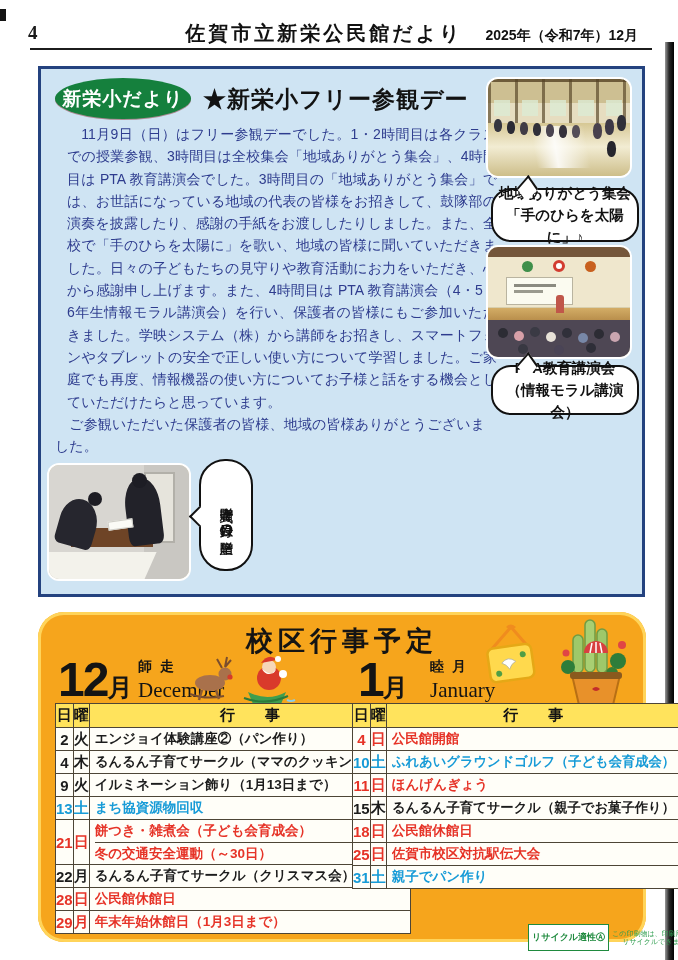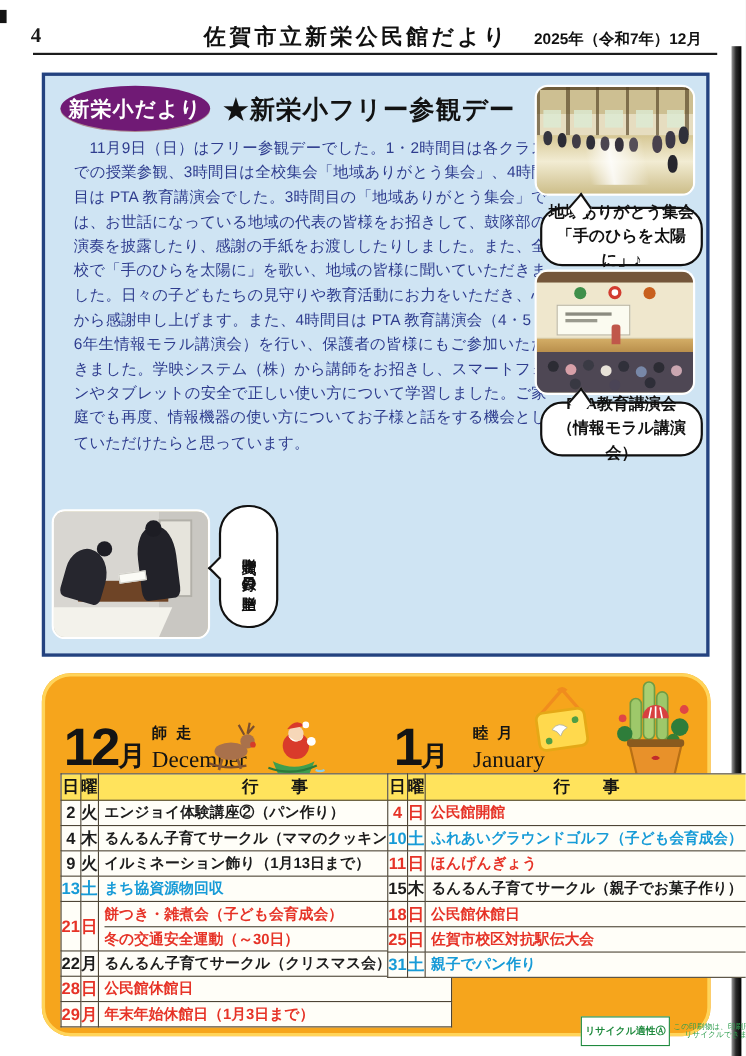--- a/index.html
+++ b/index.html
@@ -14,21 +14,21 @@
   
   .hdr-pagenum { position:absolute; left:28px; top:22px; font-family:"Liberation Serif",serif; font-size:19px; font-weight:700; color:#1a1a1a; }
   .hdr-title { position:absolute; left:0; right:30px; top:20px; text-align:center;
     font-family:"Liberation Serif",serif; font-size:20px; font-weight:700; letter-spacing:3px; color:#111; }
   .hdr-date { position:absolute; right:40px; top:27px; font-family:Liberation Sans, sans-serif; font-size:14px; font-weight:700; color:#111; }
   .hdr-rule { position:absolute; left:30px; top:48px; width:622px; height:2px; background:#1c1c1c; }
 
   
   .blue-box { position:absolute; left:38px; top:66px; width:607px; height:531px;
     border:3px solid #24427f; background:#cfe4f3; }
-  .badge { position:absolute; left:14px; top:9px; width:136px; height:41px; background:#701a75;
+  .badge { position:absolute; left:14px; top:9px; width:136px; height:41px; background:#15803d;
     border-radius:50%; display:flex; align-items:center; justify-content:center;
     color:#fff; font-size:19px; font-weight:800; letter-spacing:1px; box-shadow:0 1px 0 rgba(120,0,0,.4); }
   .h1 { position:absolute; left:162px; top:15px; font-size:23px; font-weight:800; color:#121212; letter-spacing:1px; }
   .body-text { position:absolute; color:#2e3c8e; font-size:14px; line-height:22.3px; text-align:justify; font-weight:500; }
   .txt1 { left:26px; top:54px; width:430px; }
   .txt1b { left:14px; top:344px; width:430px; }
   .txt2 { left:218px; top:392px; width:386px; }
   .h2 { position:absolute; left:10px; top:352px; font-size:21px; font-weight:800; color:#121212; letter-spacing:0.5px; }
 
   
@@ -145,20 +145,21 @@
 
   <div class="hdr-pagenum">4</div>
   <div class="hdr-title">佐賀市立新栄公民館だより</div>
   <div class="hdr-date">2025年（令和7年）12月</div>
   <div class="hdr-rule"></div>
 
   <div class="blue-box">
     <div class="badge">新栄小だより</div>
     <div class="h1">★新栄小フリー参観デー</div>
     <div class="body-text txt1">　11月9日（日）はフリー参観デーでした。1・2時間目は各クラスでの授業参観、3時間目は全校集会「地域ありがとう集会」、4時間目は PTA 教育講演会でした。3時間目の「地域ありがとう集会」では、お世話になっている地域の代表の皆様をお招きして、鼓隊部の演奏を披露したり、感謝の手紙をお渡ししたりしました。また、全校で「手のひらを太陽に」を歌い、地域の皆様に聞いていただきました。日々の子どもたちの見守りや教育活動にお力をいただき、心から感謝申し上げます。また、4時間目は PTA 教育講演会（4・5・6年生情報モラル講演会）を行い、保護者の皆様にもご参加いただきました。学映システム（株）から講師をお招きし、スマートフォンやタブレットの安全で正しい使い方について学習しました。ご家庭でも再度、情報機器の使い方についてお子様と話をする機会としていただけたらと思っています。</div>
+    <div class="body-text txt1b">　ご参観いただいた保護者の皆様、地域の皆様ありがとうございました。</div>
 
     <div class="photo photo1">
       <div class="layer p1-wall"></div>
       <div class="layer p1-windows"></div>
       <div class="layer p1-posts"></div>
       <div class="layer p1-floor"></div>
       <div class="layer p1-shine"></div>
       <div class="layer p1-crowd-l"></div>
       <div class="layer p1-crowd-r"></div>
     </div>
@@ -197,20 +198,21 @@
       <div class="layer p3-p2h"></div>
       <div class="layer p3-paper"></div>
       <div class="layer p3-white"></div>
     </div>
     <div class="vbubble">
       <span class="vtext">寄贈式　目録の贈呈</span>
     </div>
   </div>
 
   <div class="calendar">
+    <div class="cal-title">校区行事予定</div>
 
     <div class="month-num dec-num">
       <span class="big">12</span><span class="small">月</span>
     </div>
     <div class="month-sub dec-sub">
       <span class="wafu">師走</span>
       <span class="eng">December</span>
     </div>
 
     <svg class="deco deco-santa" width="118" height="60" viewBox="0 0 118 60">

